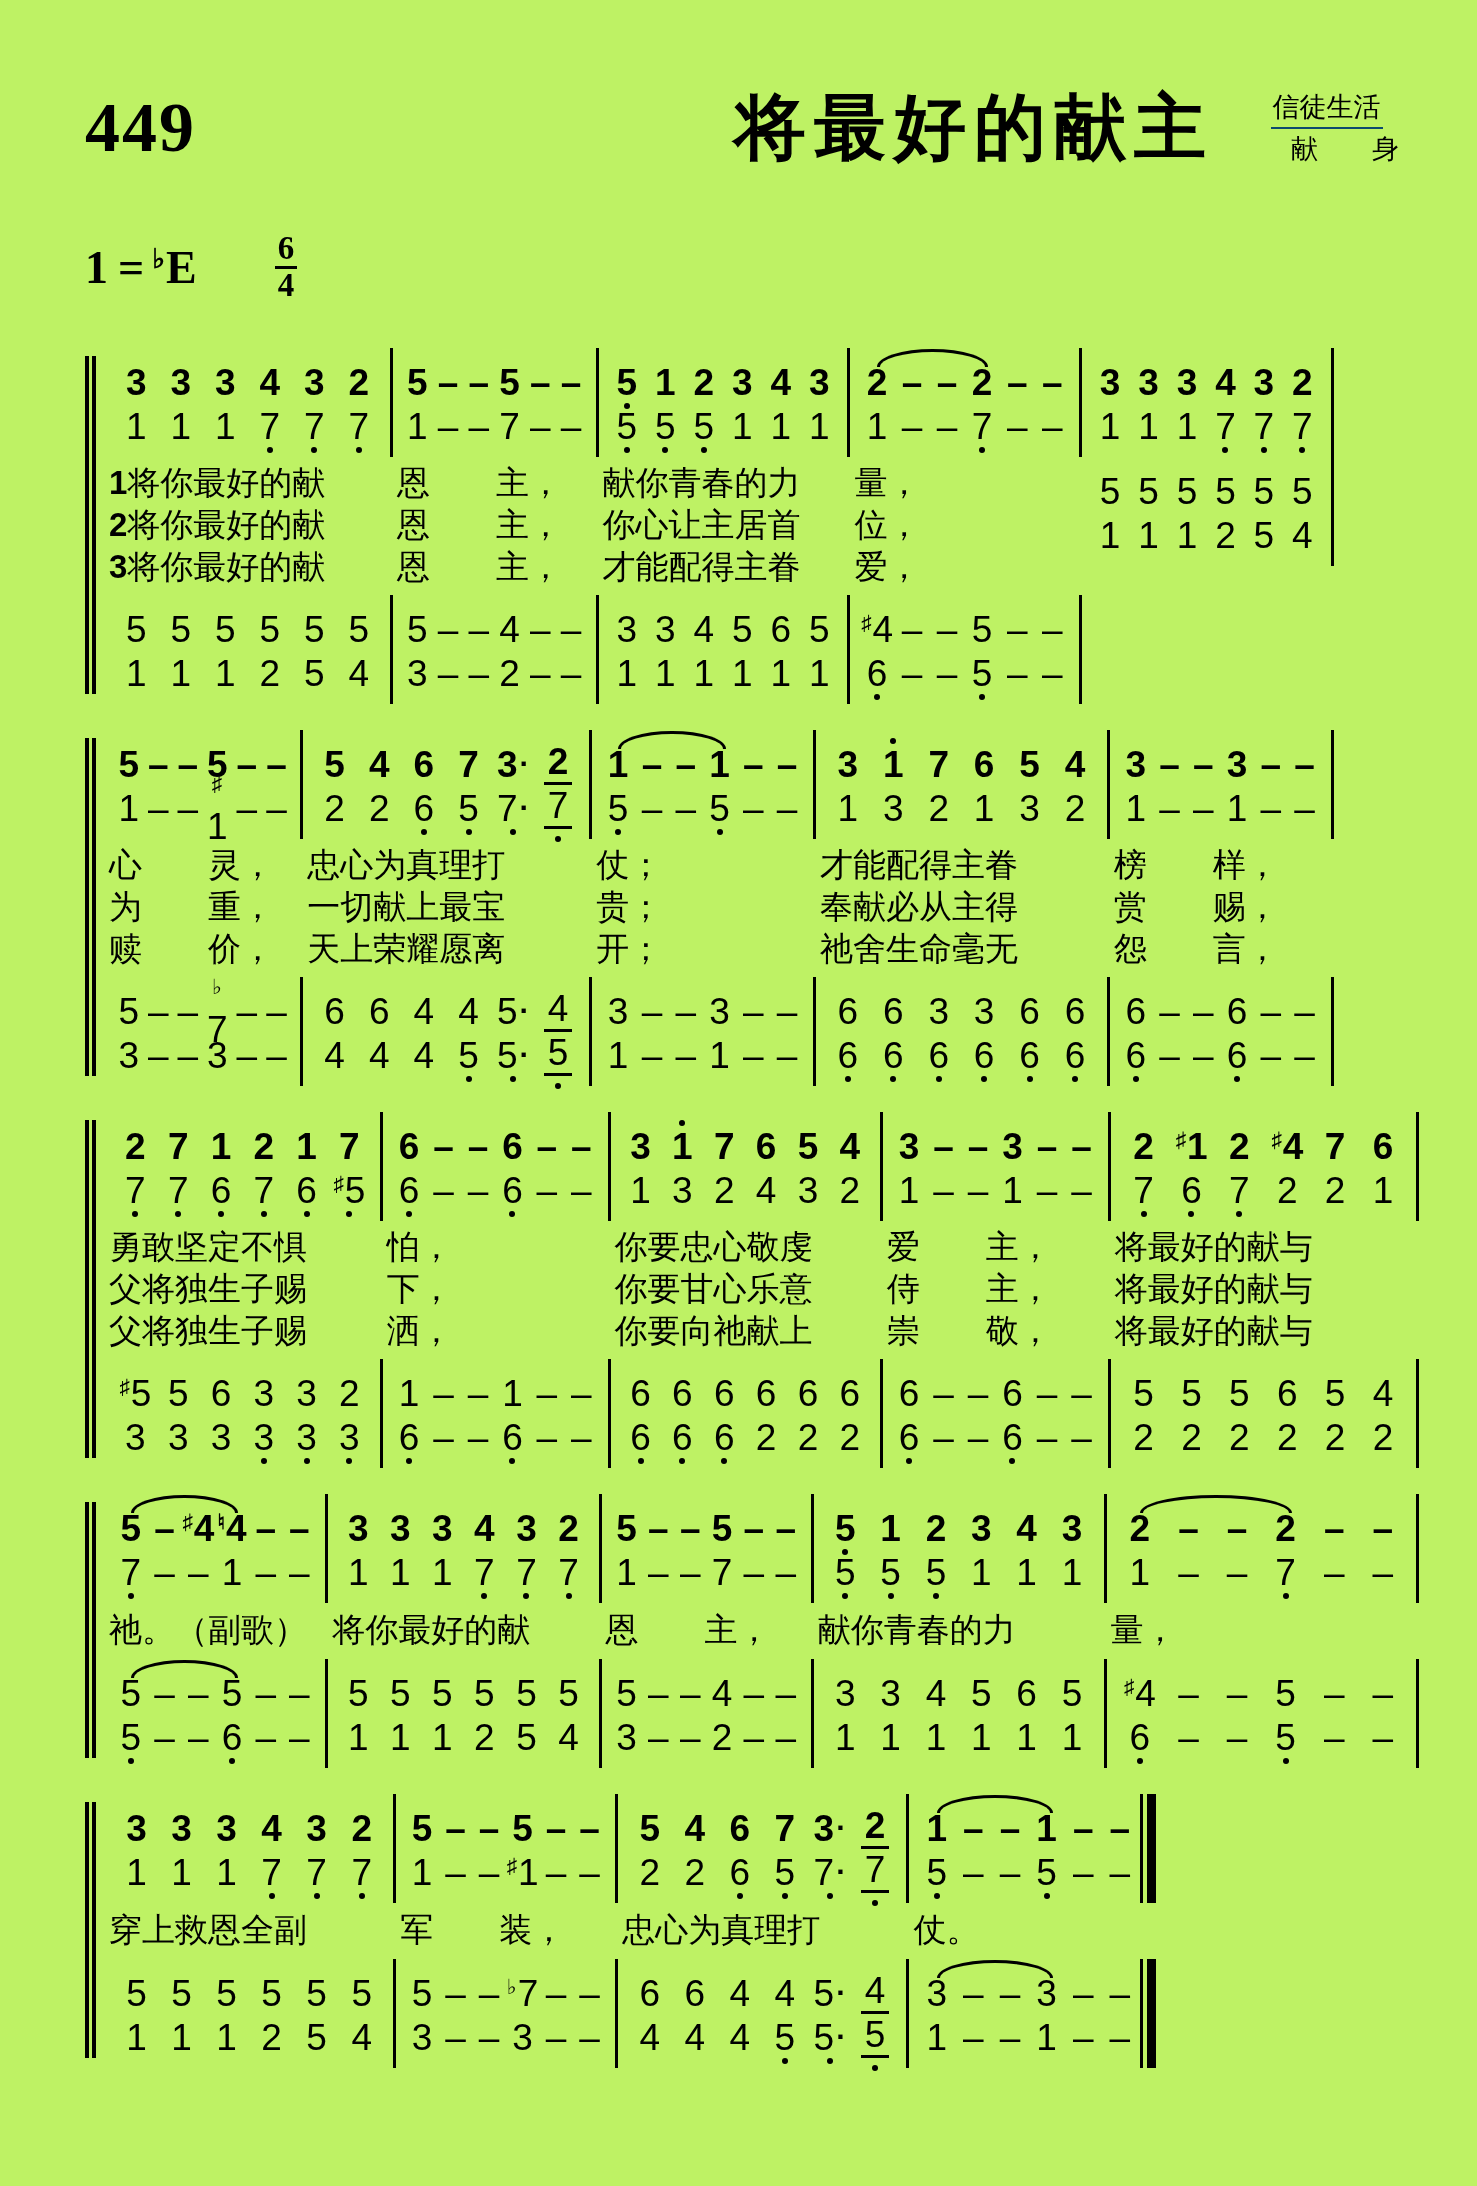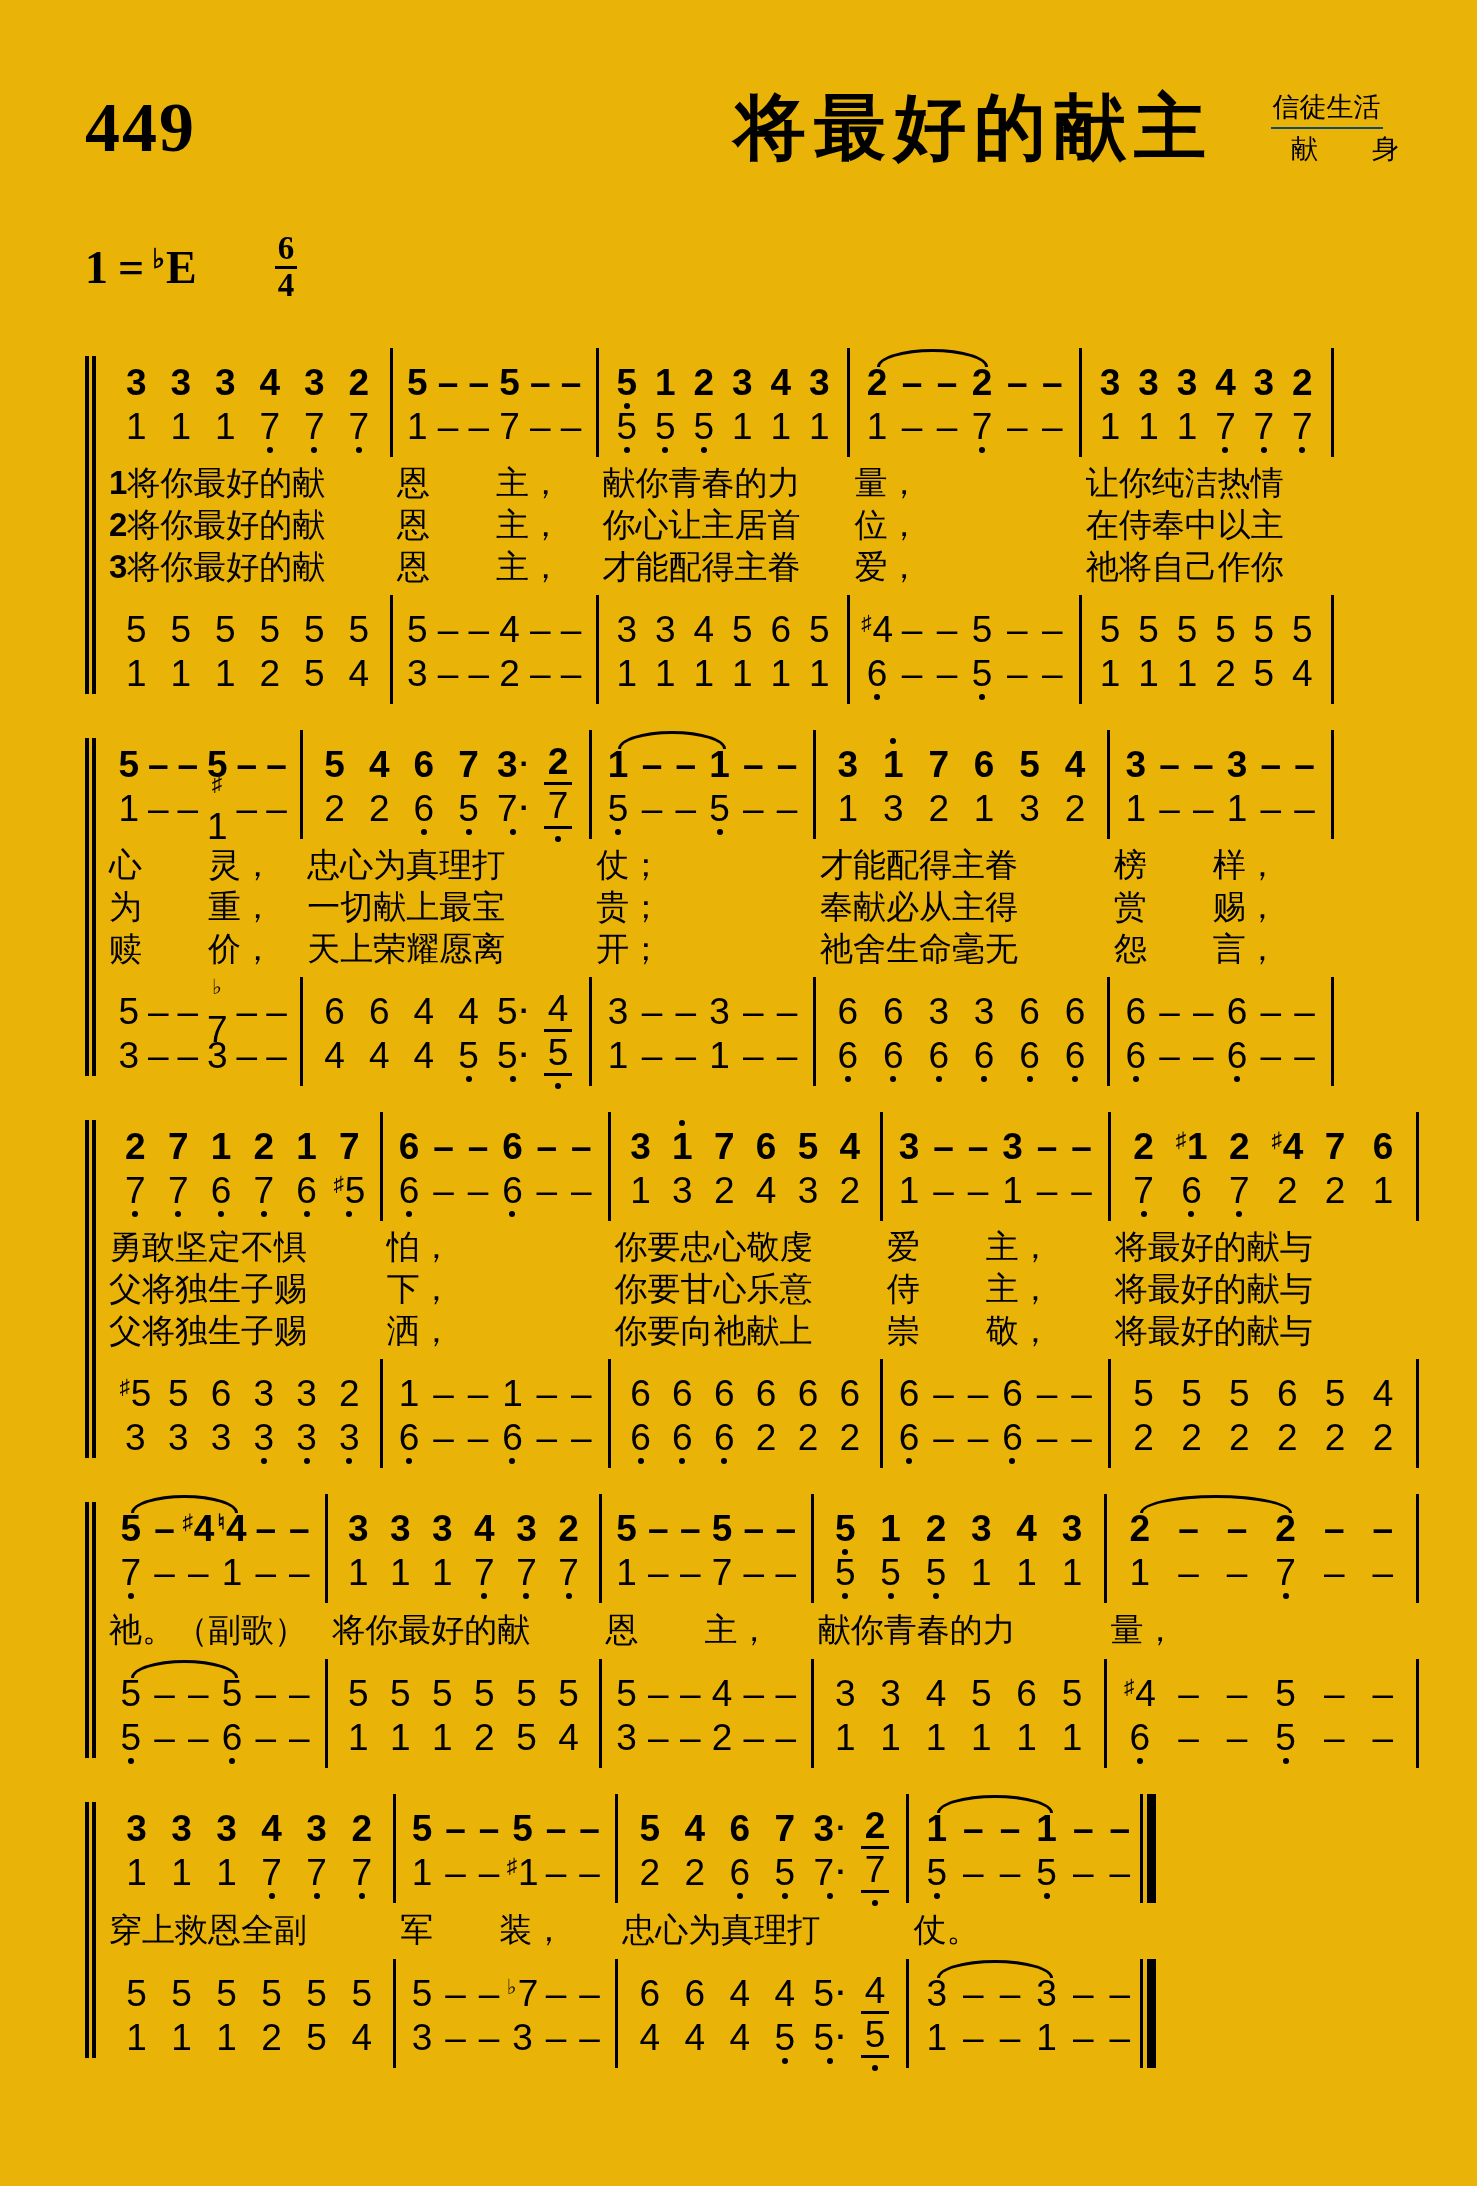--- a/index.html
+++ b/index.html
@@ -1,16 +1,16 @@
 <!DOCTYPE html>
 <html><head>
 <meta charset="utf-8">
 <style>
   html,body{margin:0;padding:0;background:#e8e8e8;}
-  .page{position:relative;width:1477px;height:2186px;margin:0 auto;background:#eab308;
+  .page{position:relative;width:1477px;height:2186px;margin:0 auto;background:#bef264;
         box-sizing:border-box;padding:88px 78px 0 85px;color:#000;
         font-family:"Liberation Sans",sans-serif;overflow:hidden;}
 
   
   .hdr{display:flex;align-items:center;}
   .hymn-number{width:225px;font-family:"Liberation Serif",serif;font-weight:bold;font-size:70px;letter-spacing:2px;}
   .page-title{flex:1;text-align:right;font-size:72px;font-weight:900;letter-spacing:8px;margin:0;line-height:1.1;}
   .category{width:185px;font-size:27px;line-height:1.35;text-align:center;}
   .cat-top{display:inline-block;border-bottom:2px solid #0c4a6e;padding:0 2px 2px;margin-left:40px;}
   .cat-bottom{padding-top:2px;text-align:right;}
@@ -263,25 +263,20 @@
             </div>
             <div class="vrow">
               <span class="tk"><span class="num">1</span></span>
               <span class="tk"><span class="num">1</span></span>
               <span class="tk"><span class="num">1</span></span>
               <span class="tk"><span class="num">7</span><i class="ld"></i></span>
               <span class="tk"><span class="num">7</span><i class="ld"></i></span>
               <span class="tk"><span class="num">7</span><i class="ld"></i></span>
             </div>
           </div>
-          <div class="lyr">
-            <div class="lline">让你纯洁热情</div>
-            <div class="lline">在侍奉中以主</div>
-            <div class="lline">祂将自己作你</div>
-          </div>
           <div class="pair bottom">
             <div class="vrow">
               <span class="tk"><span class="num">5</span></span>
               <span class="tk"><span class="num">5</span></span>
               <span class="tk"><span class="num">5</span></span>
               <span class="tk"><span class="num">5</span></span>
               <span class="tk"><span class="num">5</span></span>
               <span class="tk"><span class="num">5</span></span>
             </div>
             <div class="vrow">

